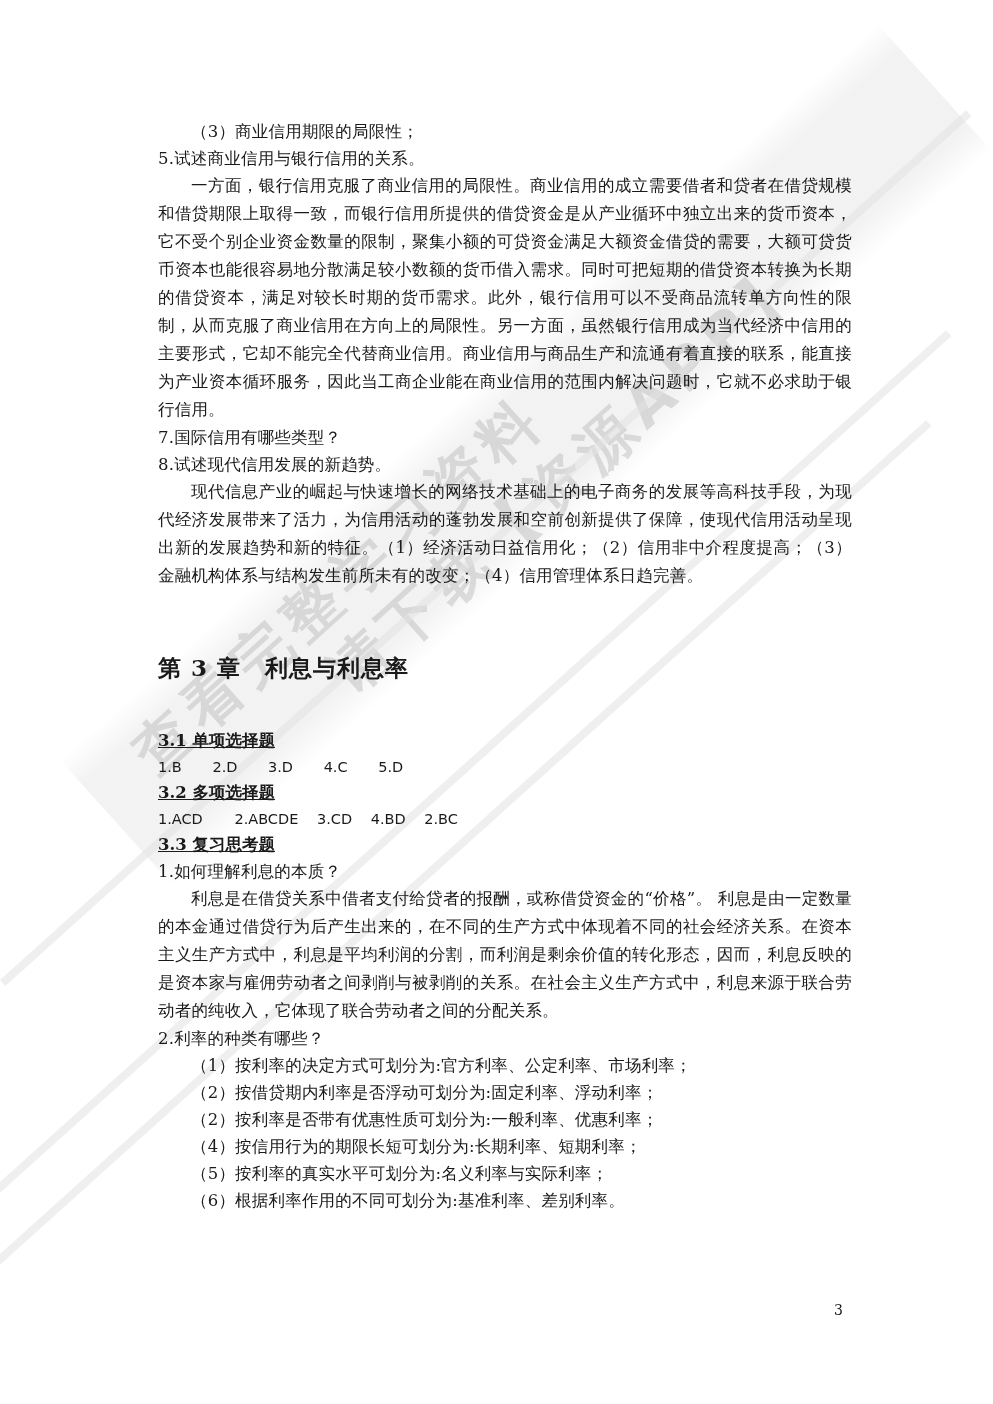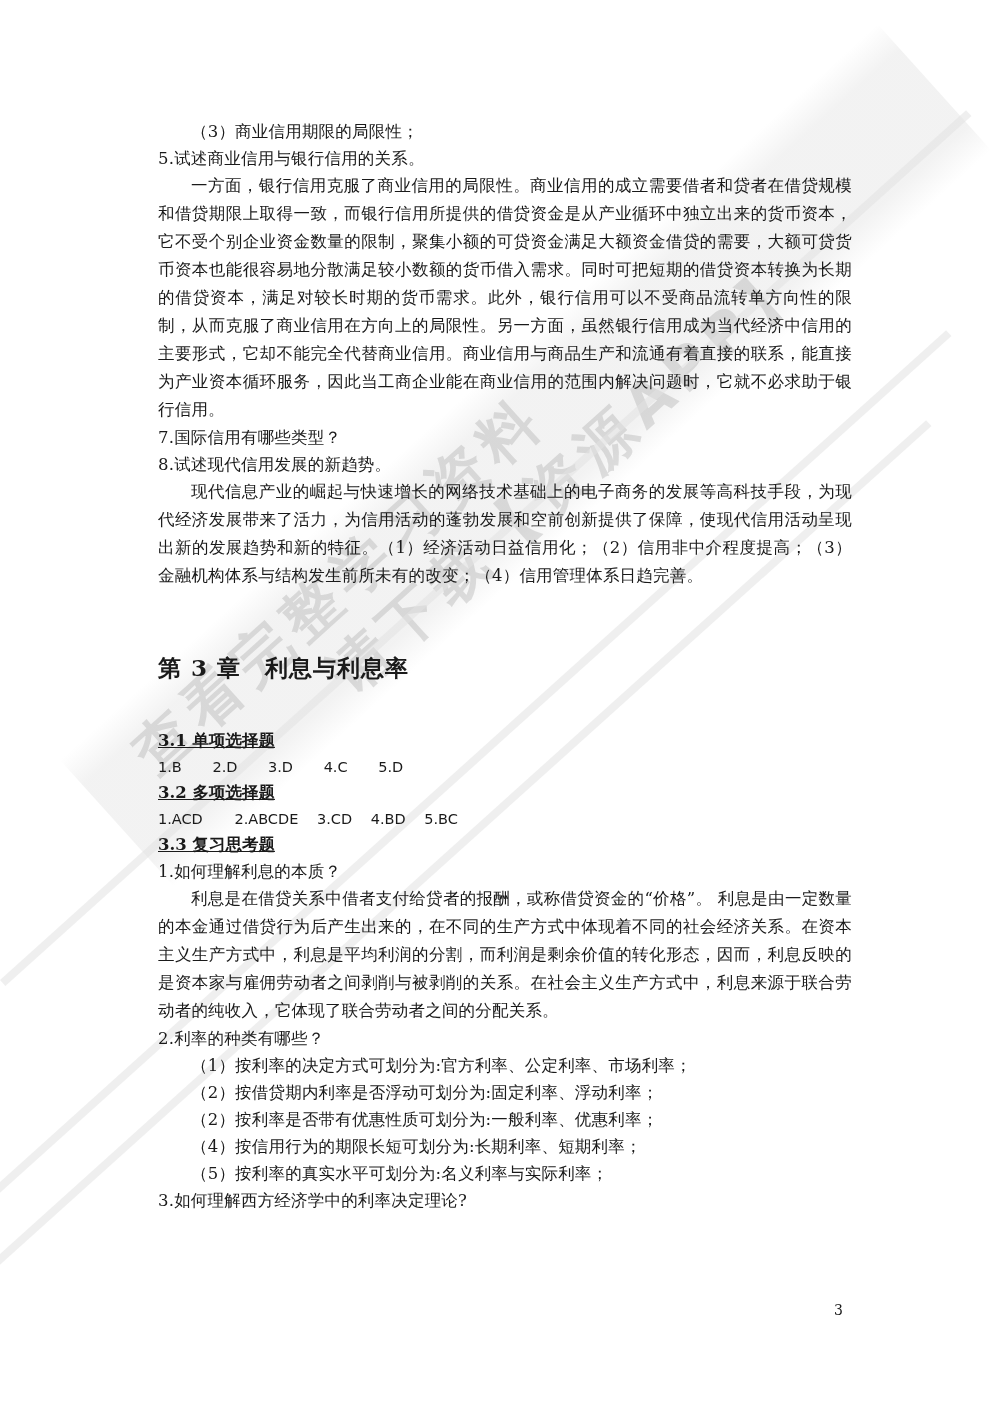--- a/index.html
+++ b/index.html
@@ -166,31 +166,31 @@
       <span>4.C</span>
       <span>5.D</span>
     </div>
 
     <div class="section-head">3.2 多项选择题</div>
     <div class="answers ans-multi">
       <span class="wide">1.ACD</span>
       <span>2.ABCDE</span>
       <span>3.CD</span>
       <span>4.BD</span>
-      <span>5.BC</span>
+      <span>2.BC</span>
     </div>
 
     <div class="section-head">3.3 复习思考题</div>
     <div class="line q">1.如何理解利息的本质？</div>
     <div class="para">利息是在借贷关系中借者支付给贷者的报酬，或称借贷资金的“价格”。 利息是由一定数量的本金通过借贷行为后产生出来的，在不同的生产方式中体现着不同的社会经济关系。在资本主义生产方式中，利息是平均利润的分割，而利润是剩余价值的转化形态，因而，利息反映的是资本家与雇佣劳动者之间剥削与被剥削的关系。在社会主义生产方式中，利息来源于联合劳动者的纯收入，它体现了联合劳动者之间的分配关系。</div>
 
     <div class="line q">2.利率的种类有哪些？</div>
     <div class="line indent2">（1）按利率的决定方式可划分为:官方利率、公定利率、市场利率；</div>
     <div class="line indent2">（2）按借贷期内利率是否浮动可划分为:固定利率、浮动利率；</div>
     <div class="line indent2">（2）按利率是否带有优惠性质可划分为:一般利率、优惠利率；</div>
     <div class="line indent2">（4）按信用行为的期限长短可划分为:长期利率、短期利率；</div>
     <div class="line indent2">（5）按利率的真实水平可划分为:名义利率与实际利率；</div>
+    <div class="line indent2">（6）根据利率作用的不同可划分为:基准利率、差别利率。</div>
 
-    <div class="line q">3.如何理解西方经济学中的利率决定理论?</div>
   </div>
 
   <div class="page-number">3</div>
 </div>
 
 </body></html>

